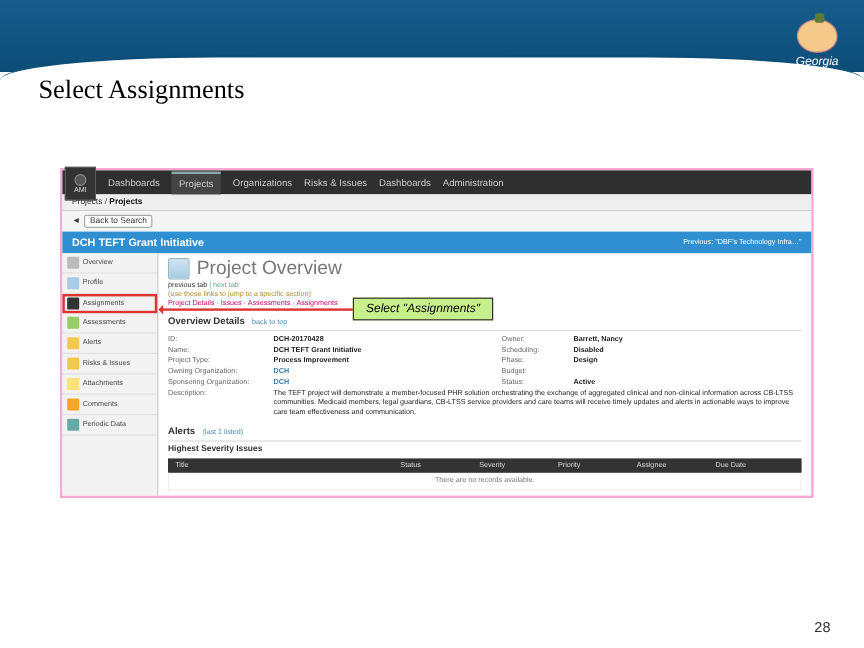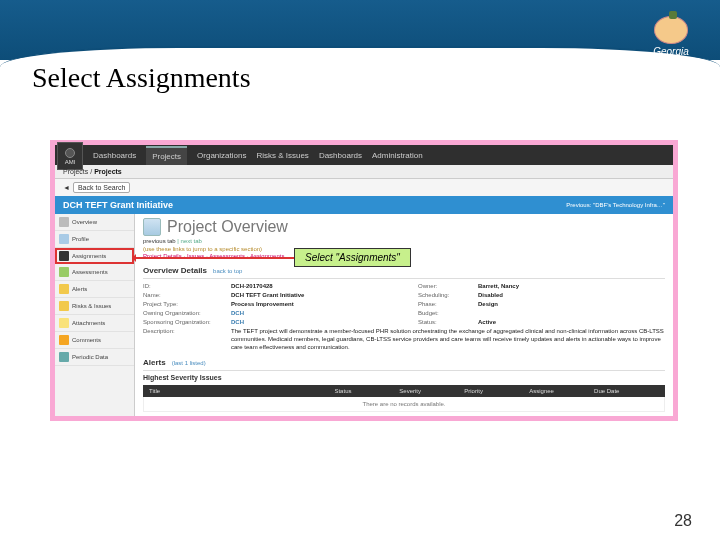--- a/index.html
+++ b/index.html
@@ -1,29 +1,29 @@
 <!DOCTYPE html>
 <html><head>
 <meta charset="utf-8">
 <style>
   * { margin:0; padding:0; box-sizing:border-box; }
   body { width:720px; height:540px; background:#fff; font-family:Arial,Helvetica,sans-serif; position:relative; overflow:hidden; }
 
   
   .slide-hdr { position:absolute; top:0; left:0; right:0; height:60px; background:linear-gradient(#165c8c,#0d4d78); }
   .slide-hdr::after { content:""; position:absolute; left:0; right:0; bottom:-28px; height:40px; background:#fff; border-top:2px solid #0d4d78; border-radius:50% / 100%; }
-  .slide-title { position:absolute; left:32px; top:62px; font-size:28px; font-family:"Times New Roman",serif; }
-  .logo { position:absolute; right:18px; top:16px; width:62px; height:54px; }
+  .slide-title { position:absolute; left:32px; top:62px; font-size:22px; font-family:"Times New Roman",serif; }
+  .logo { position:absolute; right:8px; top:16px; width:62px; height:54px; }
   .logo .peach { width:34px; height:28px; border-radius:50% 50% 48% 50%; background:#f5c98a; border:1px solid #c88; margin:0 auto; position:relative; }
   .logo .peach::after { content:""; position:absolute; top:-6px; left:14px; width:8px; height:8px; background:#5a7b3a; border-radius:2px; }
   .logo .txt { color:#fff; font-size:10px; font-style:italic; text-align:center; margin-top:2px; }
-  .pagenum { position:absolute; right:28px; bottom:10px; font-size:16px; color:#333; }
+  .pagenum { position:absolute; right:28px; bottom:10px; font-size:12px; color:#333; }
 
   
-  .app { position:absolute; left:50px; top:140px; width:628px; font-size:8px; color:#333; border:5px solid #f9a8d4; }
+  .app { position:absolute; left:50px; top:140px; width:628px; font-size:8px; color:#333; border:2px solid #f9a8d4; }
   .topbar { background:#2f2f2f; color:#ccc; display:flex; align-items:center; height:20px; gap:10px; padding-left:2px; }
   .ami { background:#333; border:1px solid #555; width:26px; height:28px; margin-top:-4px; margin-bottom:-6px; display:flex; flex-direction:column; align-items:center; justify-content:center; font-size:6px; color:#ddd; }
   .ami .g { width:10px; height:10px; border-radius:50%; border:1px solid #888; margin-bottom:1px; background:#555; }
   .topbar span { cursor:default; }
   .topbar .active-tab { background:#444; padding:4px 6px; border-top:2px solid #8aa; }
   .crumb { background:#eee; padding:3px 8px; border-bottom:1px solid #ccc; font-size:7px; }
   .crumb b { font-weight:bold; color:#111; }
   .back { background:#f5f5f5; padding:3px 8px; font-size:7px; display:flex; align-items:center; gap:3px; }
   .back .btn { border:1px solid #aaa; border-radius:2px; padding:1px 4px; background:#fff; }
   .bluebar { background:#2f8fd1; color:#fff; padding:4px 8px; display:flex; justify-content:space-between; align-items:center; font-size:9px; }

